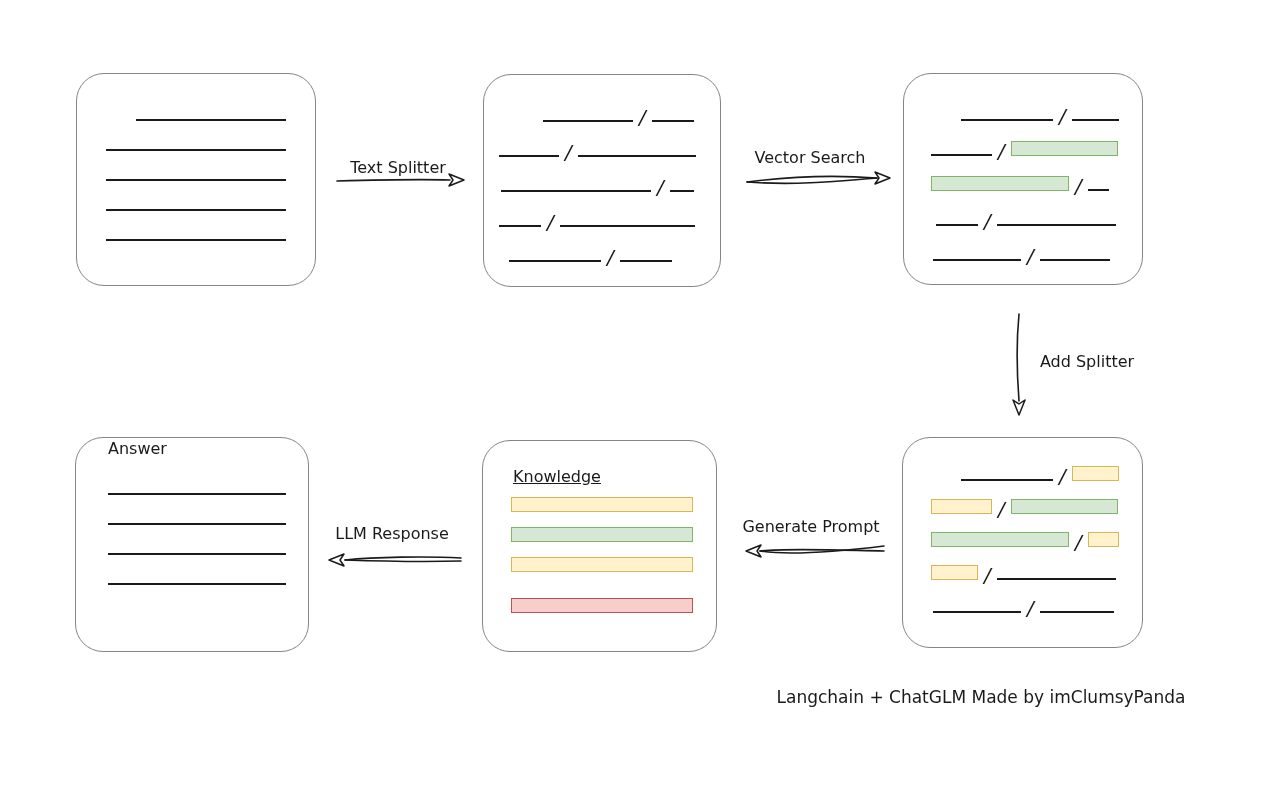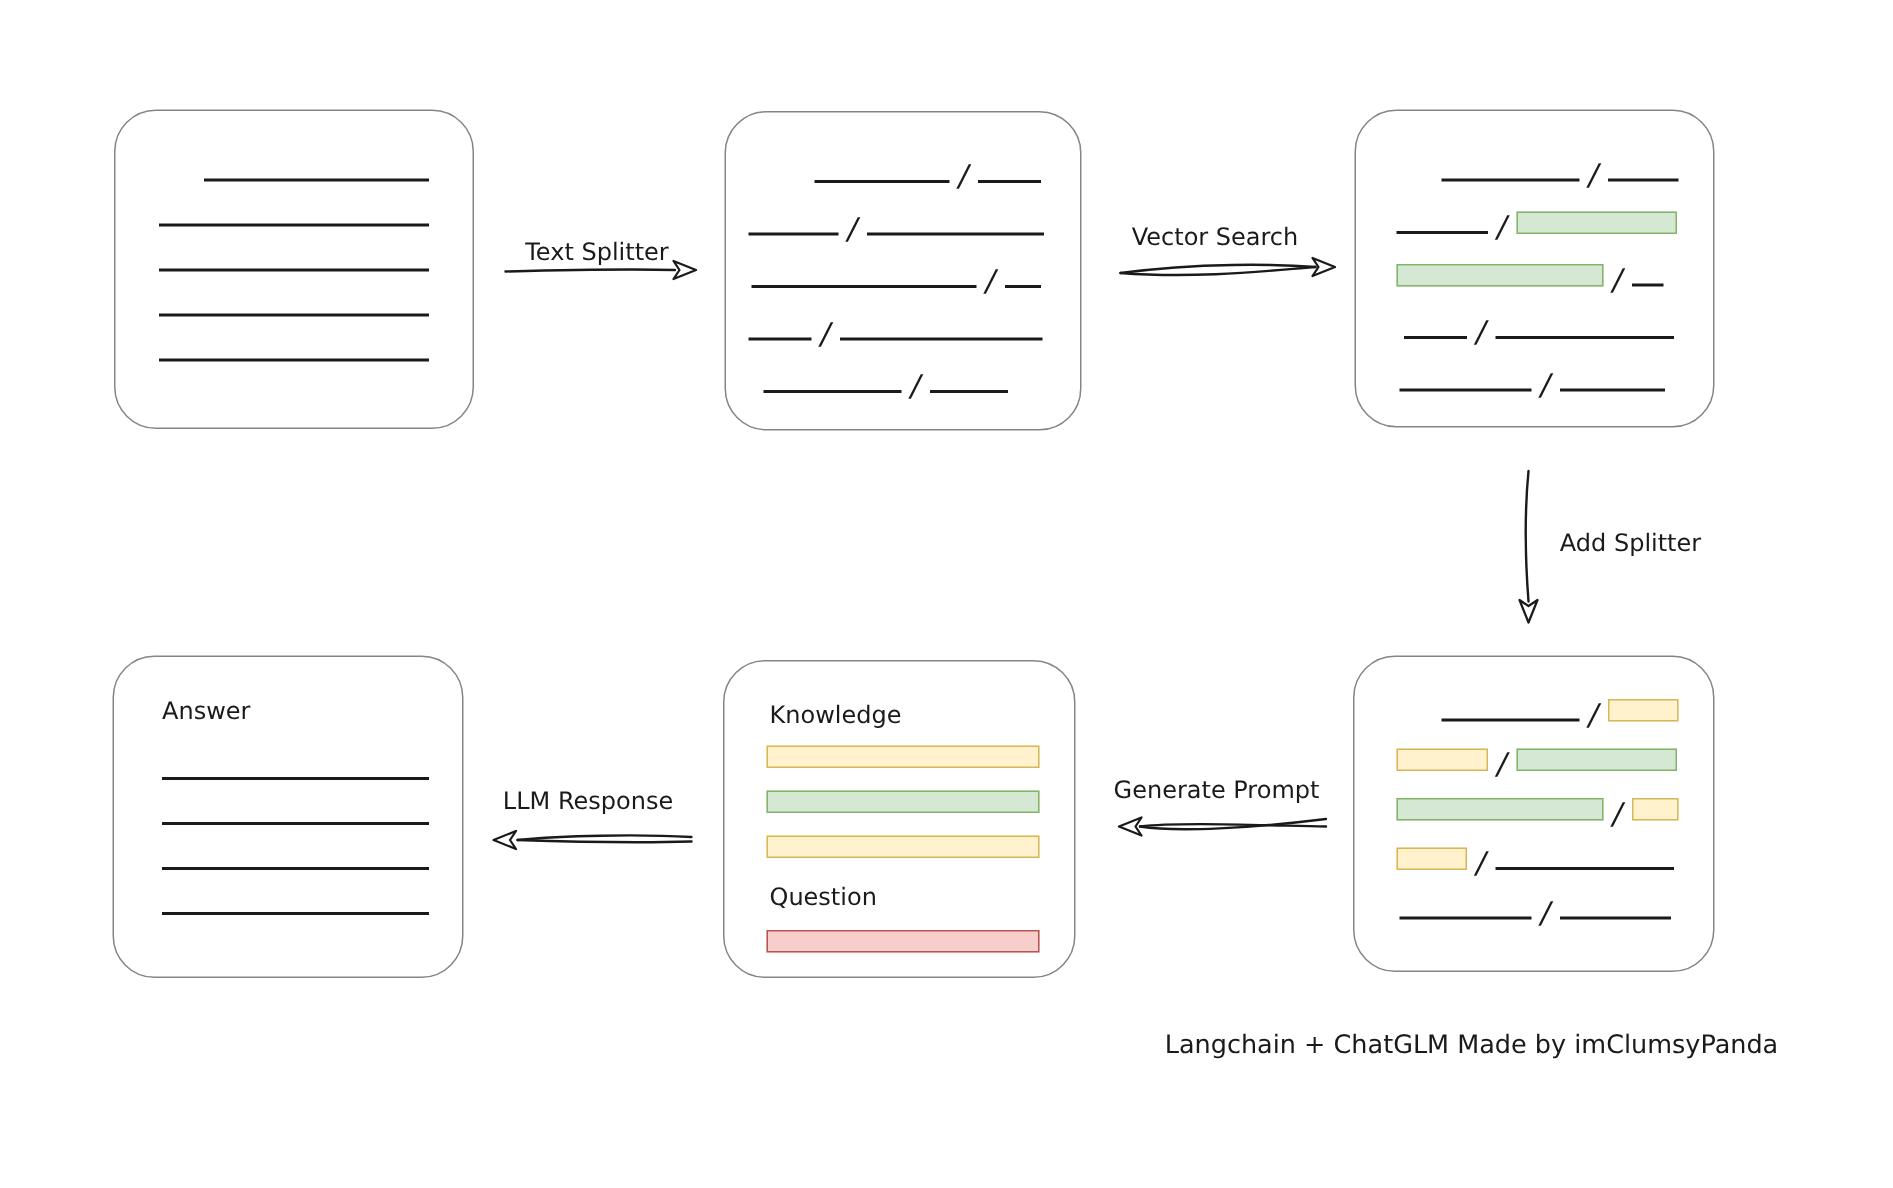--- a/index.html
+++ b/index.html
@@ -58,23 +58,23 @@
   .doc-lines { display: flex; flex-direction: column; gap: 28px; }
   .doc-lines .text-line { height: 2px; background: var(--line, #1a1a1a); }
   #box-document .doc-lines { padding-top: 45px; }
   #box-answer  .doc-lines { padding-top: 33px; }
   .box-label {
     font-size: 16px;
     line-height: 22px;
     font-weight: 500;
     color: #1a1a1a;
   }
-  #box-answer { padding-top: 25px; }
+  #box-answer { }
   #box-answer .box-label { margin-left: 32px; }
-  #box-prompt { padding-top: 25px; }
+  #box-prompt { padding-top: 25px; text-decoration: underline; }
   #box-prompt .box-label { margin-left: 30px; }
   .bars { display: flex; flex-direction: column; margin-left: 28px; }
   .bars .chunk-row { height: 30px; align-items: flex-start; }
   #knowledge-bars { margin-top: 9px; }
   #question-bars  { margin-top: 11px; }
   .arrow-label {
     position: absolute;
     font-size: 16px;
     line-height: 20px;
     font-weight: 500;
@@ -248,21 +248,20 @@
         <div class="chunk-row">
           <span class="seg yellow" style="width: 182px;"></span>
         </div>
         <div class="chunk-row">
           <span class="seg green" style="width: 182px;"></span>
         </div>
         <div class="chunk-row">
           <span class="seg yellow" style="width: 182px;"></span>
         </div>
       </div>
-    <div class="box-label">Question</div>
     <div class="bars" id="question-bars">
         <div class="chunk-row">
           <span class="seg red" style="width: 182px;"></span>
         </div>
       </div>
   </div>
 
   <div class="box" id="box-answer" style="left:75px; top:437px; width:234px; height:215px;">
     <div class="box-label">Answer</div>
     <div class="doc-lines">

